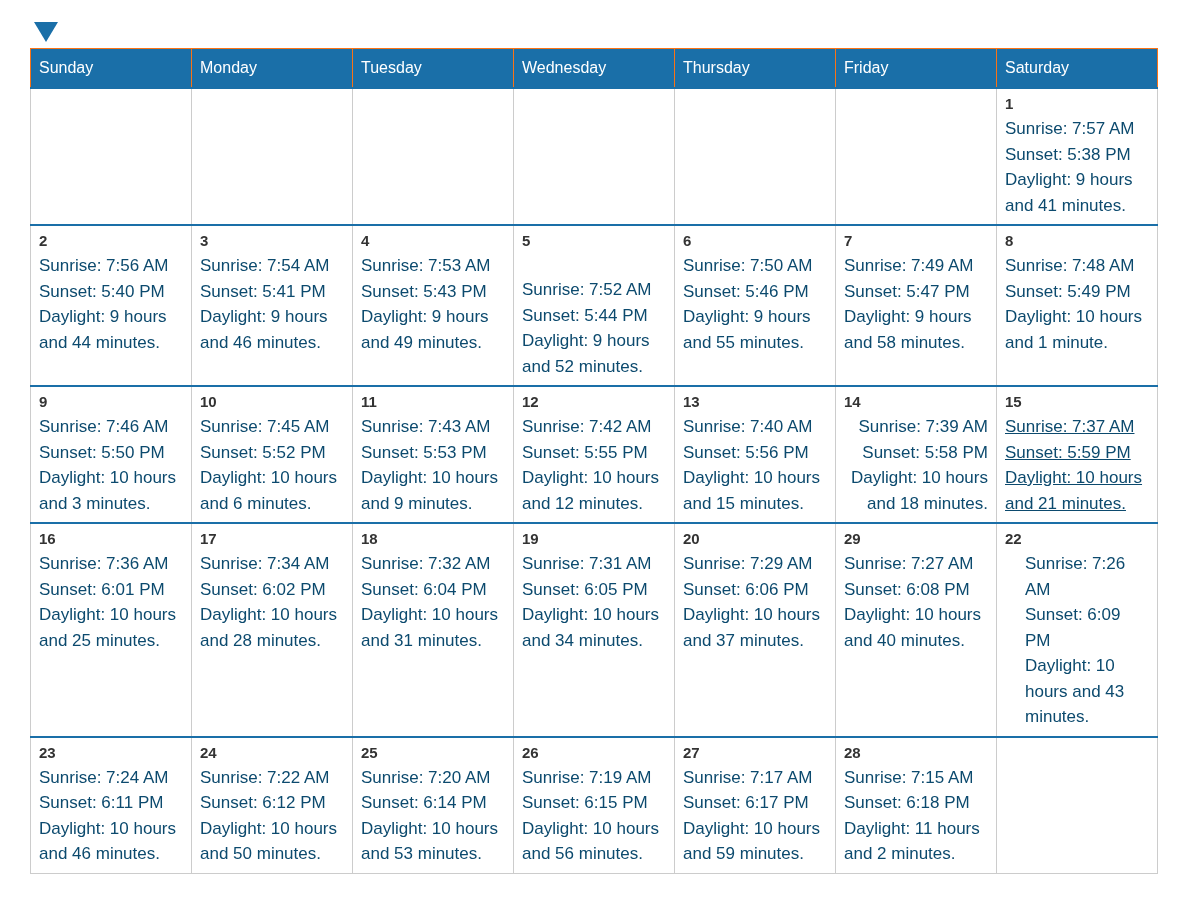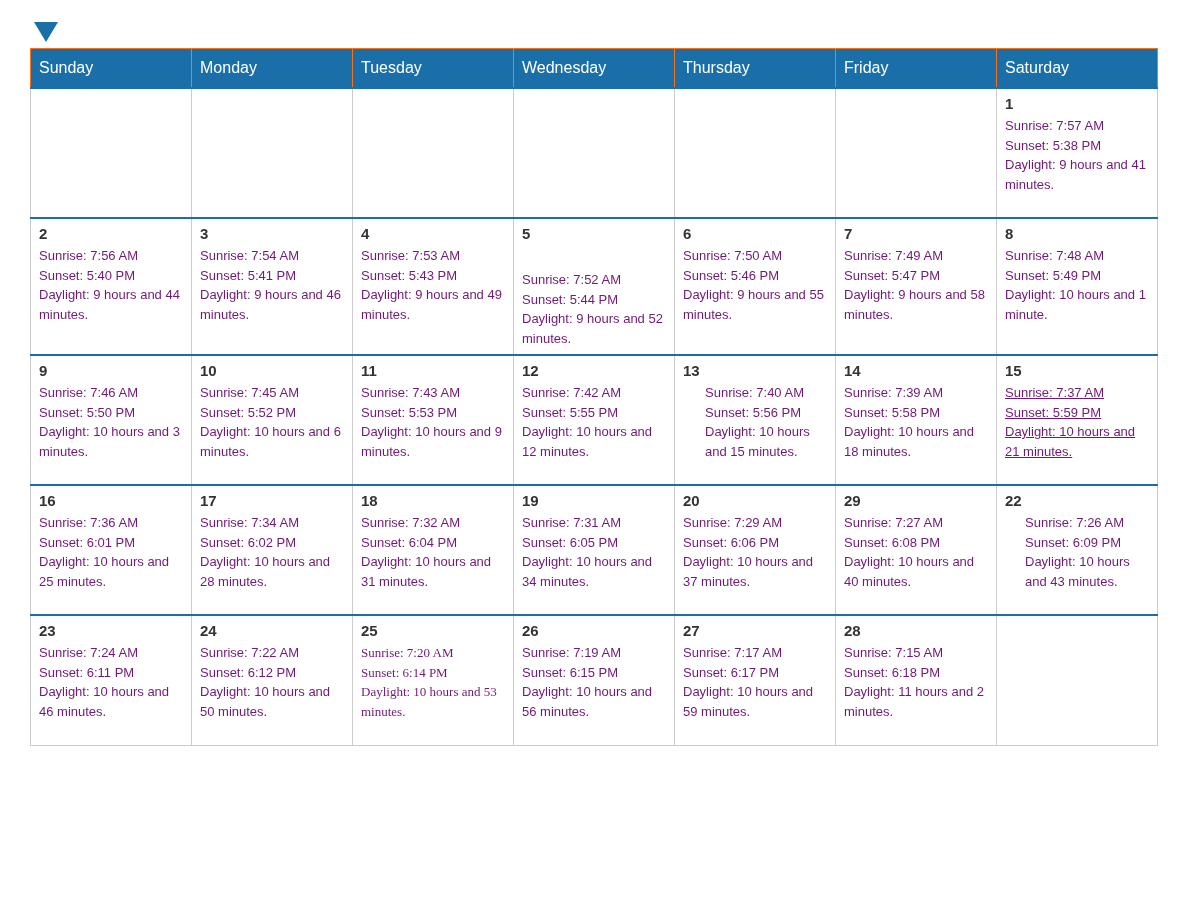--- a/index.html
+++ b/index.html
@@ -87,23 +87,23 @@
     .calendar tr.week-row td {
       border-top: 2px solid #1a6fa8;
     }
     .day-number {
       font-size: 15px;
       font-weight: bold;
       display: block;
       margin-bottom: 4px;
     }
     .day-info {
-      font-size: 13px;
+      font-size: 17px;
       line-height: 1.5;
-      color: #701a75;
+      color: #0c4a6e;
     }
     .empty-cell {
       background: #f9f9f9;
     }
   </style>
 </head>
 <body>
 
 <div class="header">
   <div class="logo">
@@ -210,27 +210,27 @@
 Daylight: 10 hours and 9 minutes.</div>
         </td>
         <td>
           <span class="day-number">12</span>
           <div class="day-info" style="white-space: pre-line;">Sunrise: 7:42 AM
 Sunset: 5:55 PM
 Daylight: 10 hours and 12 minutes.</div>
         </td>
         <td>
           <span class="day-number">13</span>
-          <div class="day-info" style="white-space: pre-line; margin-left: 22px;">Sunrise: 7:40 AM
+          <div class="day-info" style="white-space: pre-line;">Sunrise: 7:40 AM
 Sunset: 5:56 PM
 Daylight: 10 hours and 15 minutes.</div>
         </td>
         <td>
           <span class="day-number">14</span>
-          <div class="day-info" style="white-space: pre-line;">Sunrise: 7:39 AM
+          <div class="day-info" style="white-space: pre-line; text-align: right;">Sunrise: 7:39 AM
 Sunset: 5:58 PM
 Daylight: 10 hours and 18 minutes.</div>
         </td>
         <td>
           <span class="day-number">15</span>
           <div class="day-info" style="white-space: pre-line; text-decoration: underline;">Sunrise: 7:37 AM
 Sunset: 5:59 PM
 Daylight: 10 hours and 21 minutes.</div>
         </td>
       </tr>
@@ -286,21 +286,21 @@
 Daylight: 10 hours and 46 minutes.</div>
         </td>
         <td>
           <span class="day-number">24</span>
           <div class="day-info" style="white-space: pre-line;">Sunrise: 7:22 AM
 Sunset: 6:12 PM
 Daylight: 10 hours and 50 minutes.</div>
         </td>
         <td>
           <span class="day-number">25</span>
-          <div class="day-info" style="white-space: pre-line; font-family: Liberation Serif, serif;">Sunrise: 7:20 AM
+          <div class="day-info" style="white-space: pre-line;">Sunrise: 7:20 AM
 Sunset: 6:14 PM
 Daylight: 10 hours and 53 minutes.</div>
         </td>
         <td>
           <span class="day-number">26</span>
           <div class="day-info" style="white-space: pre-line;">Sunrise: 7:19 AM
 Sunset: 6:15 PM
 Daylight: 10 hours and 56 minutes.</div>
         </td>
         <td>

